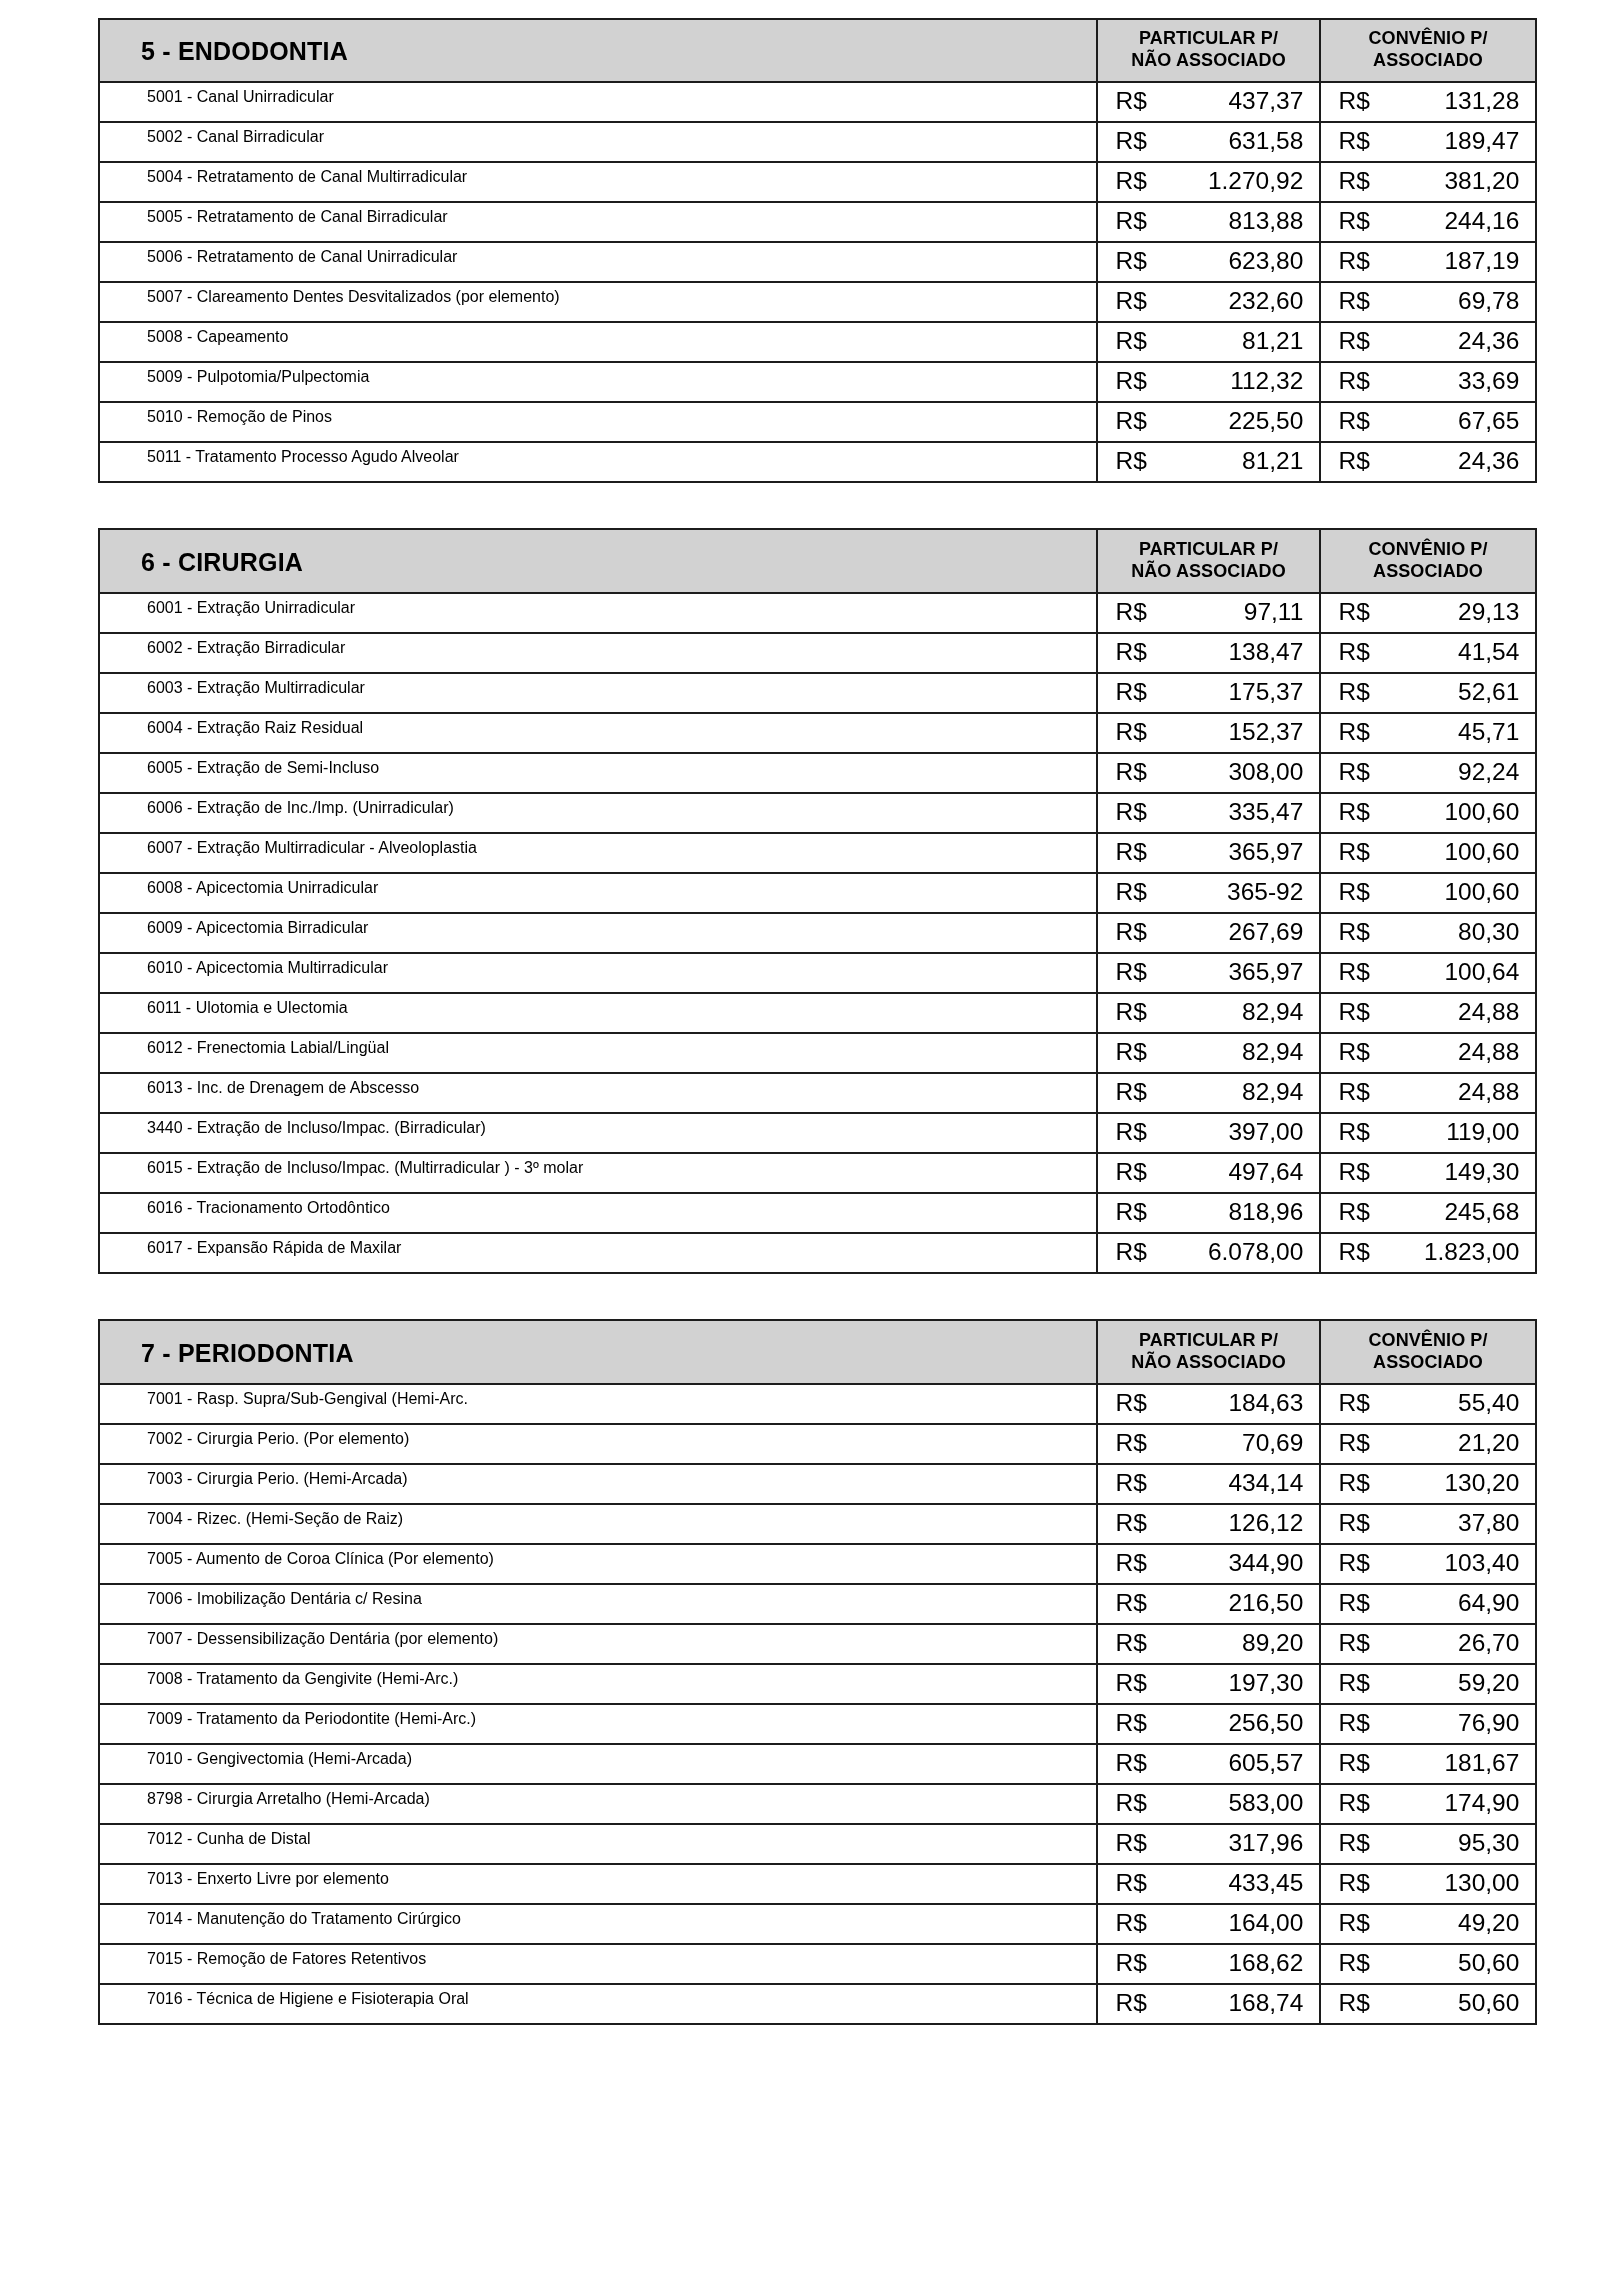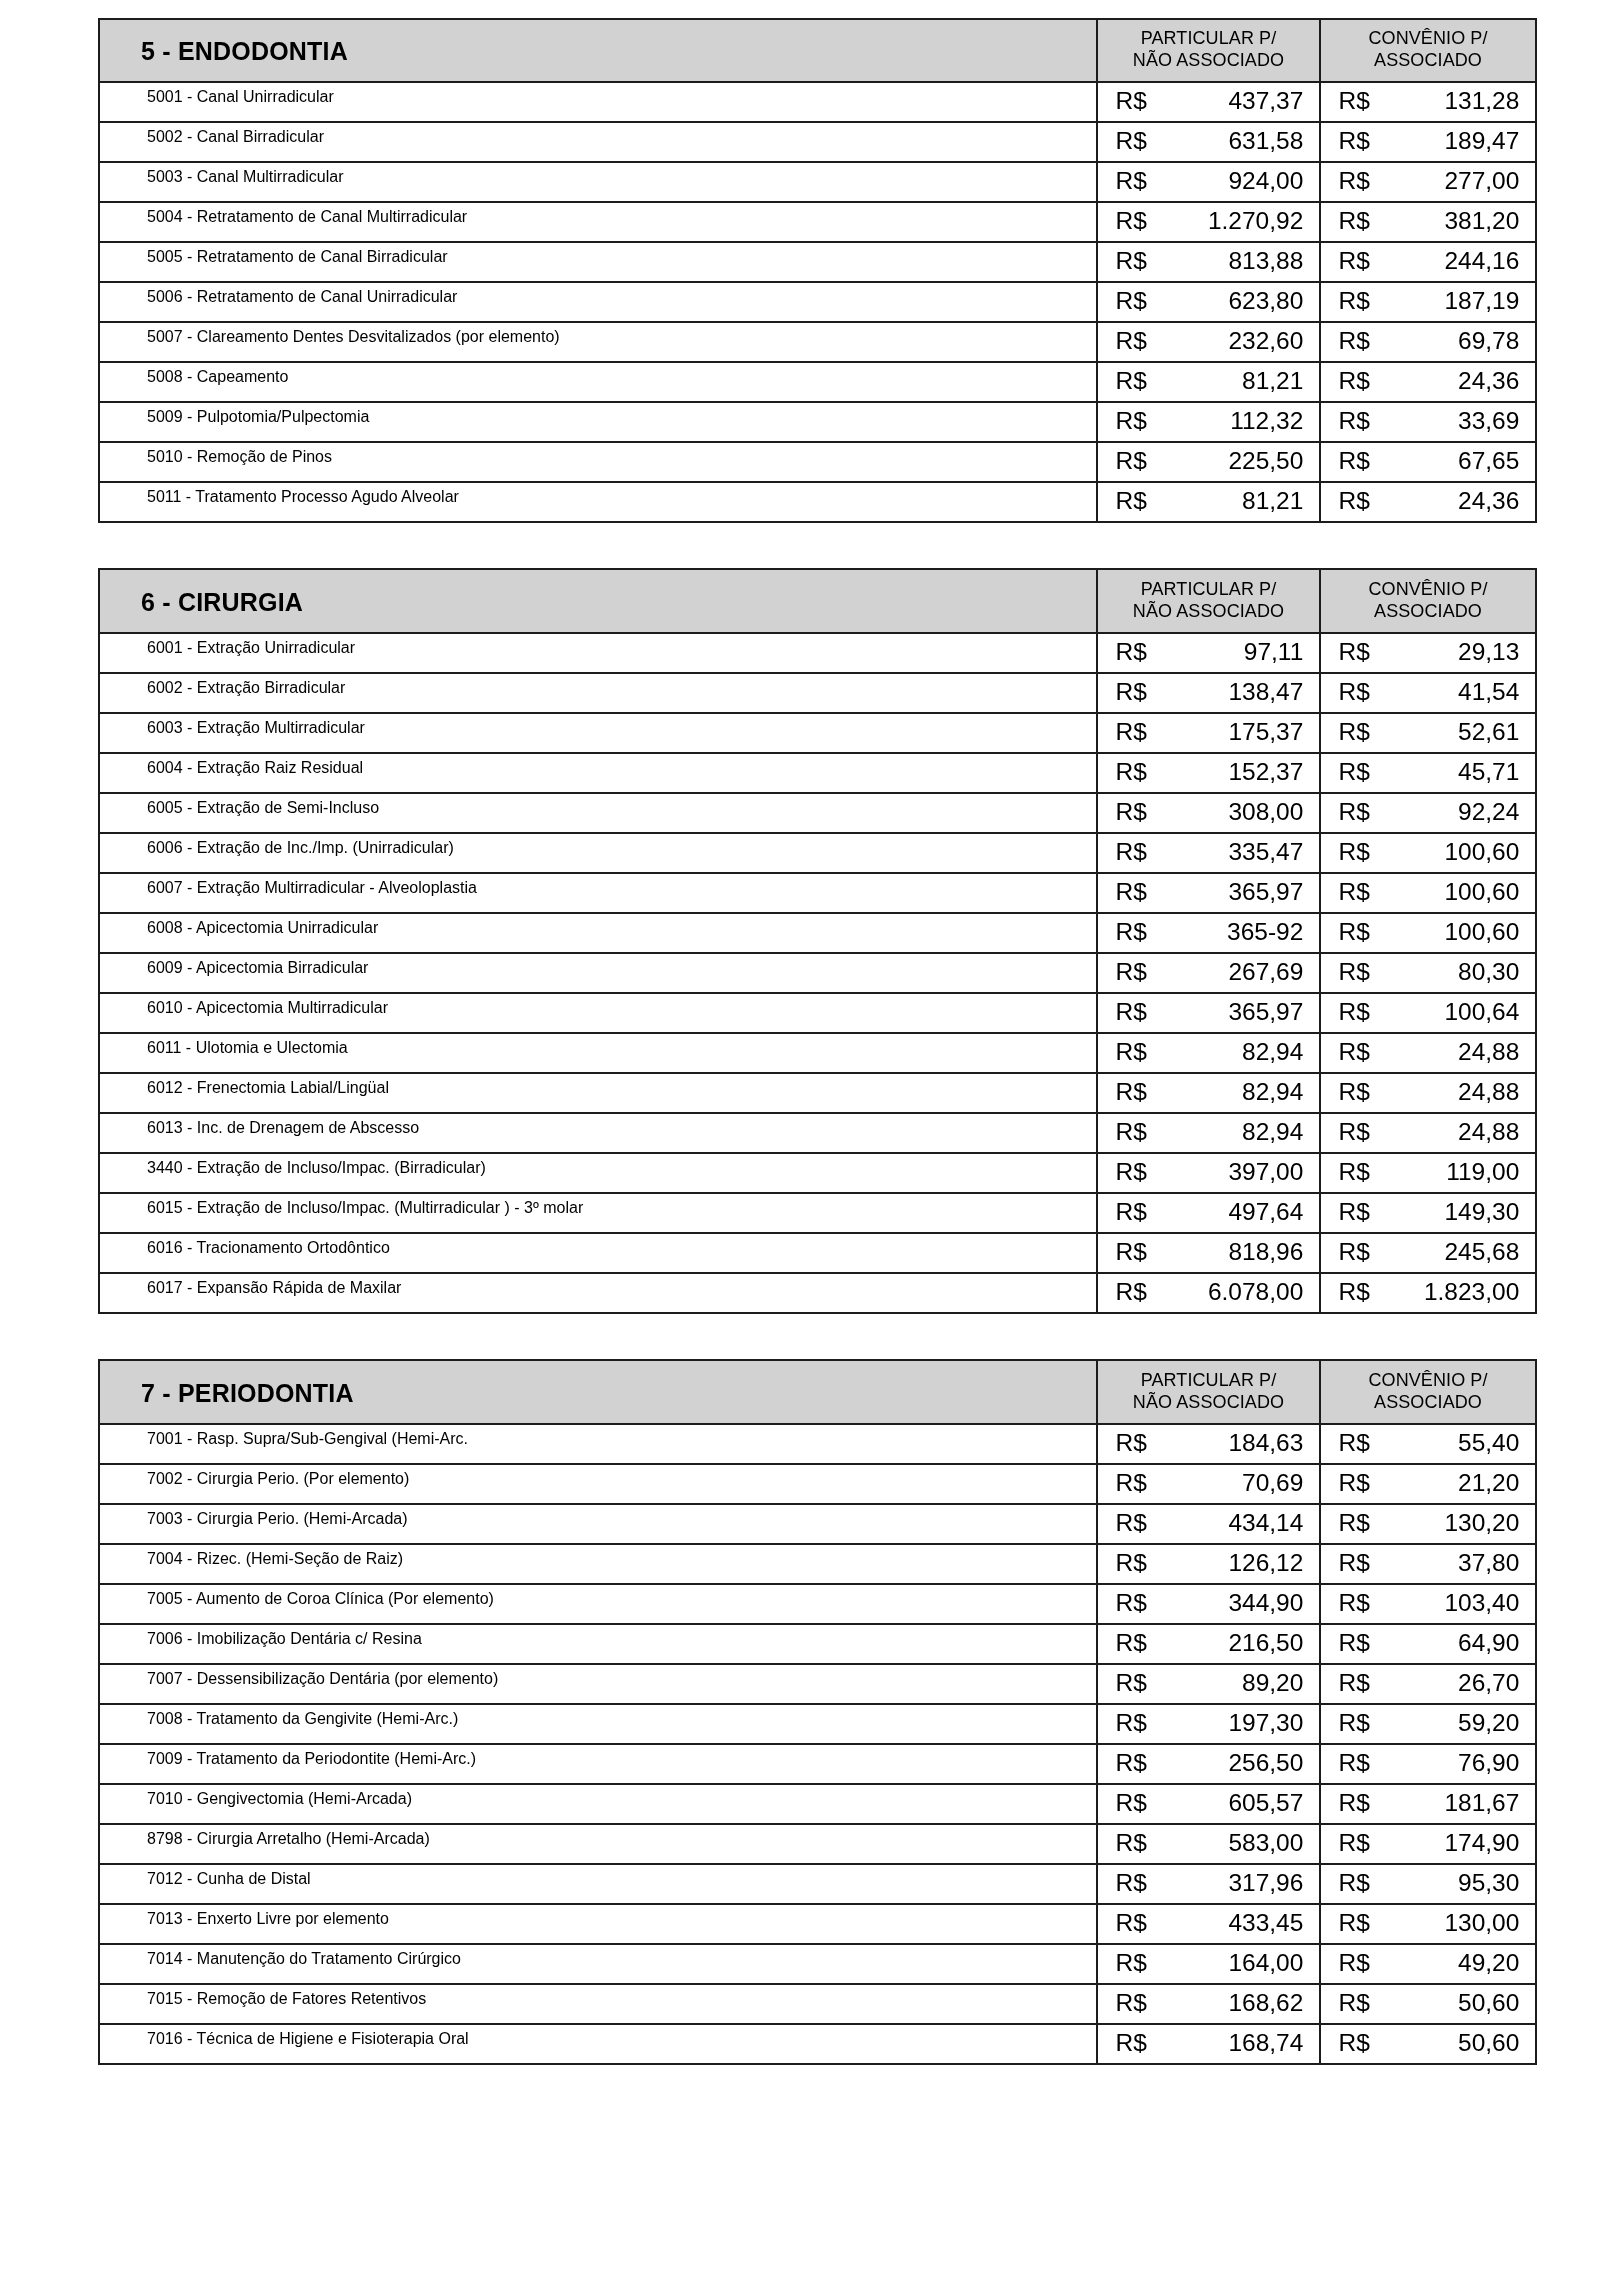--- a/index.html
+++ b/index.html
@@ -43,21 +43,21 @@
     font-size: 25px;
     font-weight: bold;
     letter-spacing: 0.2px;
     padding: 15.7px 0 17.6px 41px;
     line-height: 1.1;
     height: 56px;
     box-sizing: border-box;
   }
   .col-head {
     font-size: 18px;
-    font-weight: normal;
+    font-weight: bold;
     text-align: center;
     line-height: 1.2;
     padding: 8.8px 5.9px 9.8px 5.9px;
     letter-spacing: 0.1px;
     white-space: nowrap;
   }
   .col-head .l1 { display: block; }
   .col-head .l2 { display: block; }
 
   
@@ -148,37 +148,20 @@
             </td>
             <td>
               <div class="money">
                 <span class="cur">R$</span>
                 <span class="amt">189,47</span>
               </div>
             </td>
           </tr>
           <tr class="item-row">
             <td>
-              <div class="desc-cell">5003 - Canal Multirradicular</div>
-            </td>
-            <td>
-              <div class="money">
-                <span class="cur">R$</span>
-                <span class="amt">924,00</span>
-              </div>
-            </td>
-            <td>
-              <div class="money">
-                <span class="cur">R$</span>
-                <span class="amt">277,00</span>
-              </div>
-            </td>
-          </tr>
-          <tr class="item-row">
-            <td>
               <div class="desc-cell">5004 - Retratamento de Canal Multirradicular</div>
             </td>
             <td>
               <div class="money">
                 <span class="cur">R$</span>
                 <span class="amt">1.270,92</span>
               </div>
             </td>
             <td>
               <div class="money">

